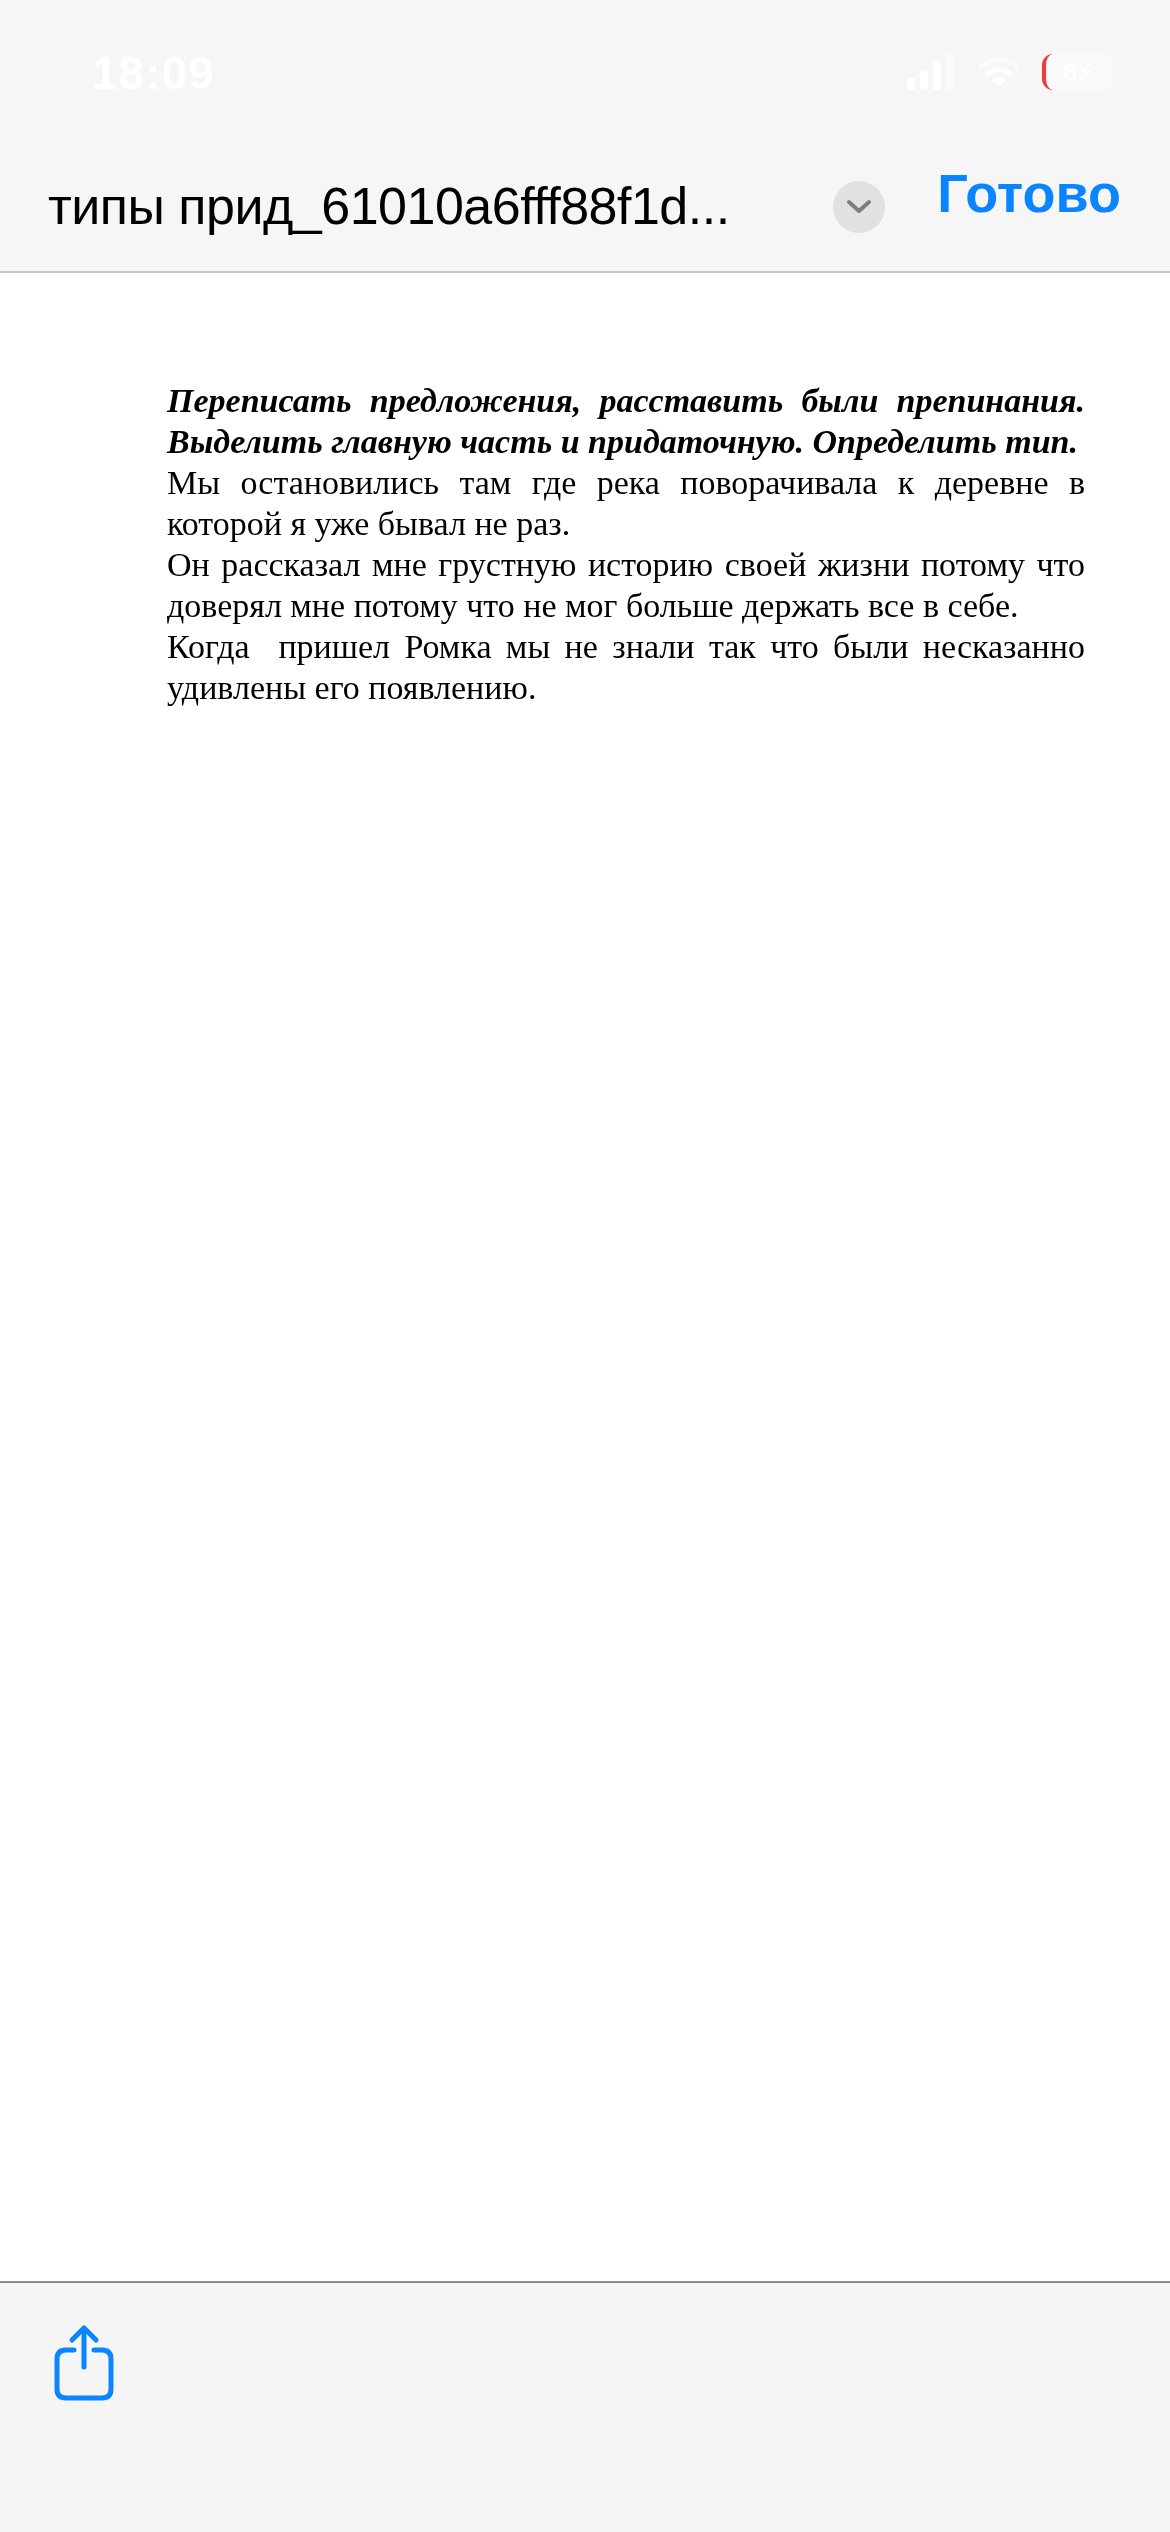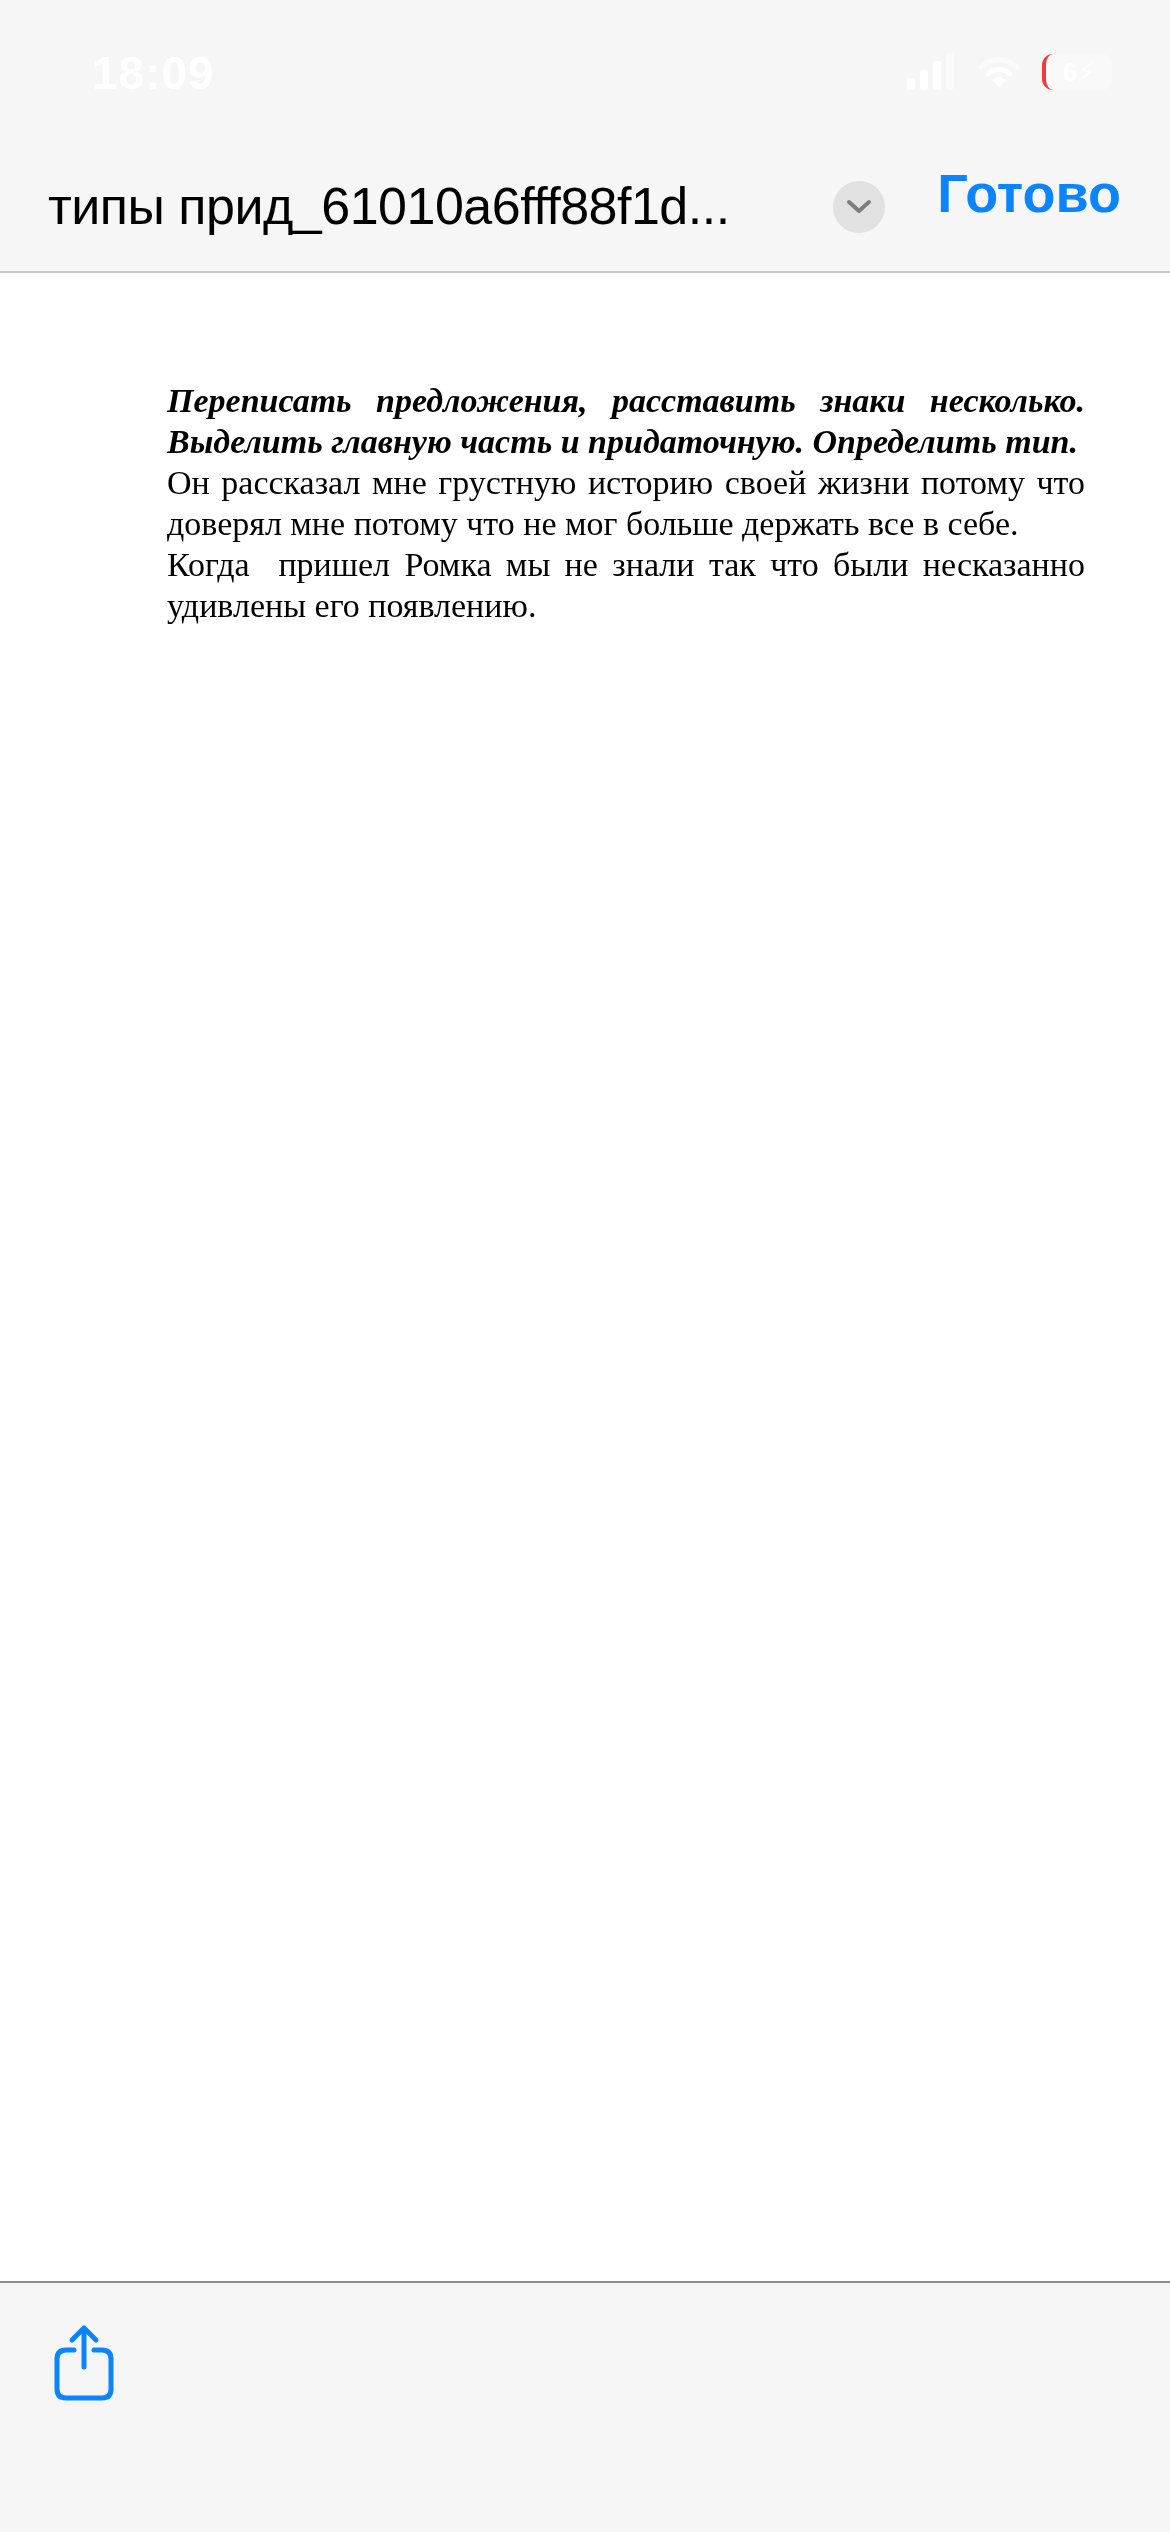--- a/index.html
+++ b/index.html
@@ -141,21 +141,22 @@
   <div class="doc-title">типы прид_61010a6fff88f1d...</div>
   <div class="title-menu-button">
     <svg width="26" height="16" viewBox="0 0 26 16">
       <path d="M3 3 L13 12 L23 3" stroke="#7d7d7d" stroke-width="4" fill="none" stroke-linecap="round" stroke-linejoin="round"></path>
     </svg>
   </div>
   <div class="done-button">Готово</div>
 </div>
 
 <div class="doc-page">
-  <p class="doc-heading">Переписать предложения, расставить знаки несколько. Выделить главную часть и придаточную. Определить тип.</p>
+  <p class="doc-heading">Переписать предложения, расставить были препинания. Выделить главную часть и придаточную. Определить тип.</p>
+  <p>Мы остановились там где река поворачивала к деревне в которой я уже бывал не раз.</p>
   <p>Он рассказал мне грустную историю своей жизни потому что доверял мне потому что не мог больше держать все в себе.</p>
   <p style="white-space: pre-wrap;">Когда  пришел Ромка мы не знали так что были несказанно удивлены его появлению.</p>
 </div>
 
 <div class="bottom-toolbar">
   <div class="share-button">
     <svg width="64" height="80" viewBox="0 0 64 80">
       <path d="M32 44 L32 6" stroke="#0a84ff" stroke-width="5" stroke-linecap="round"></path>
       <path d="M20 17 L32 5 L44 17" stroke="#0a84ff" stroke-width="5" fill="none" stroke-linecap="round" stroke-linejoin="round"></path>
       <path d="M22 27 L14 27 Q5 27 5 36 L5 66 Q5 75 14 75 L50 75 Q59 75 59 66 L59 36 Q59 27 50 27 L42 27" stroke="#0a84ff" stroke-width="5" fill="none" stroke-linecap="round"></path>

